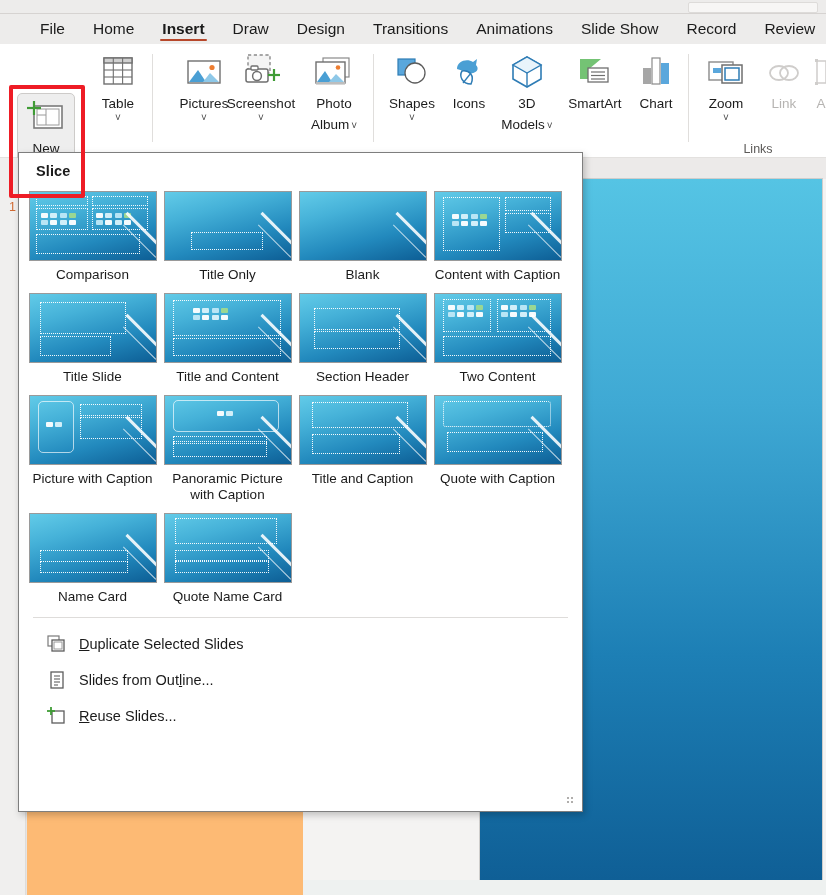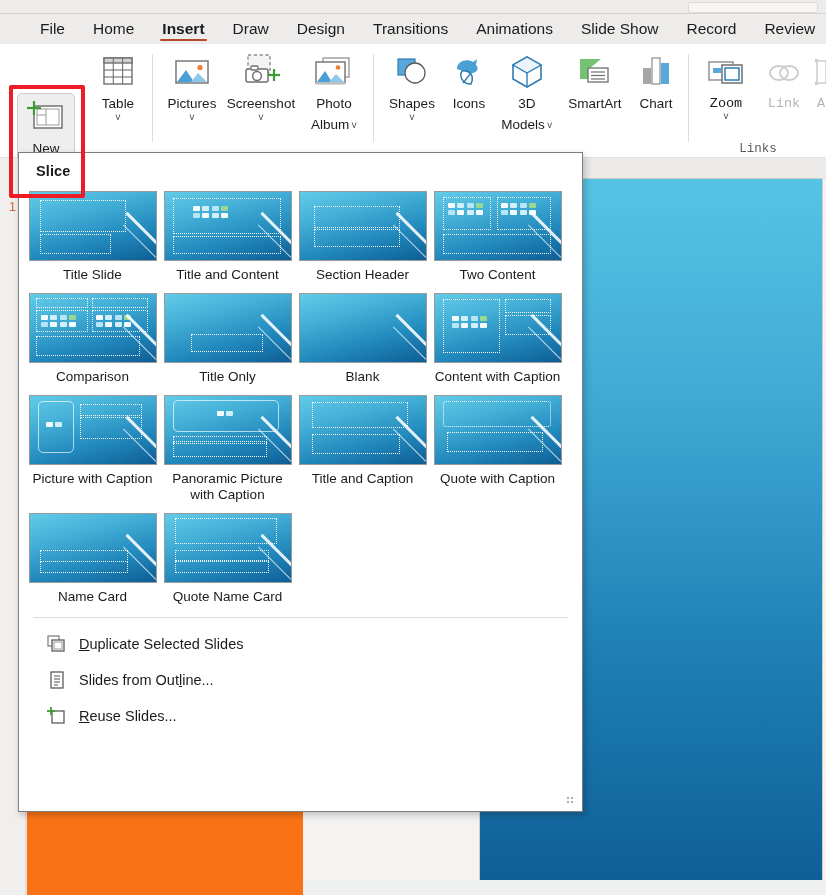--- a/index.html
+++ b/index.html
@@ -2,21 +2,21 @@
 <html><head>
 <meta charset="utf-8">
 <style>
   * { box-sizing: border-box; margin: 0; padding: 0; }
   html, body {
     width: 826px; height: 895px;
     font-family: "Liberation Sans", sans-serif;
     background: #ffffff;
     overflow: hidden;
   }
-  #app { position: relative; width: 826px; height: 895px; background: #f97316; }
+  #app { position: relative; width: 826px; height: 895px; background: #fdba74; }
 
   
   .titlestrip {
     position: absolute; left: 0; top: 0; width: 826px; height: 14px;
     background: #edeceb; border-bottom: 1px solid #d6d3d1;
   }
   .titlestrip .winchip {
     position: absolute; right: 8px; top: 2px; width: 130px; height: 11px;
     background: #f7f6f5; border: 1px solid #dddbd9; border-radius: 2px;
   }
@@ -209,21 +209,21 @@
           <line x1="3" y1="16" x2="31" y2="16" stroke="#6f6f6f" stroke-width="1.1"></line>
           <line x1="3" y1="23" x2="31" y2="23" stroke="#6f6f6f" stroke-width="1.1"></line>
         </svg>
       </div>
       <div class="lbl">Table</div>
       <span class="caret">˅</span>
     </div>
 
     <div class="rsep" style="left:152px;"></div>
 
-    <div class="rbtn" style="left:160px;text-align:center;">
+    <div class="rbtn" style="left:172px;text-align:center;">
       <div class="ico">
         <svg width="38" height="36" viewBox="0 0 38 36">
           <rect x="3" y="7" width="32" height="22" fill="#ffffff" stroke="#6f6f6f" stroke-width="1.4"></rect>
           <circle cx="27" cy="13.5" r="2.6" fill="#ed7d31"></circle>
           <path d="M4 28 L13 16 L21 28 Z" fill="#4a9fd4"></path>
           <path d="M18 28 L25 19 L34 28 Z" fill="#8ec8e8"></path>
         </svg>
       </div>
       <div class="lbl">Pictures</div>
       <span class="caret">˅</span>
@@ -318,21 +318,21 @@
           <rect x="5" y="14" width="8" height="16" fill="#a6a6a6"></rect>
           <rect x="14" y="4" width="8" height="26" fill="#ffffff" stroke="#8a8a8a" stroke-width="1.2"></rect>
           <rect x="23" y="9" width="8" height="21" fill="#5aa7dc"></rect>
         </svg>
       </div>
       <div class="lbl">Chart</div>
     </div>
 
     <div class="rsep" style="left:688px;"></div>
 
-    <div class="rgroup" style="left:690px;width:136px;font-family:Liberation Mono, monospace;">
+    <div class="rgroup" style="left:690px;width:136px;">
       <div class="rbtn" style="left:4px;">
         <div class="ico">
           <svg width="40" height="34" viewBox="0 0 40 34">
             <rect x="3" y="6" width="24" height="18" fill="#ffffff" stroke="#8a8a8a" stroke-width="1.4"></rect>
             <rect x="7" y="12" width="8" height="5" fill="#5aa7dc"></rect>
             <rect x="16" y="9" width="20" height="18" fill="#ffffff" stroke="#6f6f6f" stroke-width="1.5"></rect>
             <rect x="19" y="12" width="14" height="12" fill="#ffffff" stroke="#2e7cb5" stroke-width="1.5"></rect>
           </svg>
         </div>
         <div class="lbl">Zoom</div>
@@ -373,93 +373,20 @@
   </div>
 
   <div class="dropdown">
     <div class="dd-title">Slice</div>
 
     <div class="gallery">
 
       <div class="grow">
         <div class="gcell">
           <div class="thumb">
-            <div class="ph" style="left:10px;top:8px;right:30px;height:32px;"></div>
-            <div class="ph" style="left:10px;top:42px;right:45px;height:20px;"></div>
-            <div class="stripe s1"></div>
-              <div class="stripe s2"></div>
-          </div>
-          <div class="gcap">Title Slide</div>
-        </div>
-
-        <div class="gcell">
-          <div class="thumb">
-            <div class="ph" style="left:8px;top:6px;right:10px;height:36px;"></div>
-            <div class="icluster" style="left:28px;top:14px;">
-              <i></i>
-                <i class="c2"></i>
-                <i class="c3"></i>
-                <i class="grn"></i>
-              <i class="c3"></i>
-                <i></i>
-                <i class="c2"></i>
-                <i></i>
-            </div>
-            <div class="ph" style="left:8px;top:44px;right:10px;height:18px;"></div>
-            <div class="stripe s1"></div>
-              <div class="stripe s2"></div>
-          </div>
-          <div class="gcap">Title and Content</div>
-        </div>
-
-        <div class="gcell">
-          <div class="thumb">
-            <div class="ph" style="left:14px;top:14px;right:26px;height:22px;"></div>
-            <div class="ph" style="left:14px;top:37px;right:26px;height:18px;"></div>
-            <div class="stripe s1"></div>
-              <div class="stripe s2"></div>
-          </div>
-          <div class="gcap">Section Header</div>
-        </div>
-
-        <div class="gcell">
-          <div class="thumb">
-            <div class="ph" style="left:8px;top:5px;width:48px;height:33px;"></div>
-            <div class="ph" style="left:62px;top:5px;right:10px;height:33px;"></div>
-            <div class="icluster" style="left:13px;top:11px;">
-              <i></i>
-                <i class="c2"></i>
-                <i class="c3"></i>
-                <i class="grn"></i>
-              <i class="c3"></i>
-                <i></i>
-                <i class="c2"></i>
-                <i></i>
-            </div>
-            <div class="icluster" style="left:66px;top:11px;">
-              <i></i>
-                <i class="c2"></i>
-                <i class="c3"></i>
-                <i class="grn"></i>
-              <i class="c3"></i>
-                <i></i>
-                <i class="c2"></i>
-                <i></i>
-            </div>
-            <div class="ph" style="left:8px;top:42px;right:10px;height:20px;"></div>
-            <div class="stripe s1"></div>
-              <div class="stripe s2"></div>
-          </div>
-          <div class="gcap">Two Content</div>
-        </div>
-      </div>
-
-      <div class="grow">
-        <div class="gcell">
-          <div class="thumb">
             <div class="ph" style="left:6px;top:4px;width:52px;height:10px;"></div>
             <div class="ph" style="left:62px;top:4px;right:8px;height:10px;"></div>
             <div class="ph" style="left:6px;top:16px;width:52px;height:22px;"></div>
             <div class="ph" style="left:62px;top:16px;right:8px;height:22px;"></div>
             <div class="icluster" style="left:11px;top:21px;">
               <i></i>
                 <i class="c2"></i>
                 <i class="c3"></i>
                 <i class="grn"></i>
               <i class="c3"></i>
@@ -513,20 +440,93 @@
                 <i></i>
                 <i class="c2"></i>
                 <i></i>
             </div>
             <div class="ph" style="left:70px;top:5px;right:10px;height:14px;"></div>
             <div class="ph" style="left:70px;top:21px;right:10px;height:20px;"></div>
             <div class="stripe s1"></div>
               <div class="stripe s2"></div>
           </div>
           <div class="gcap">Content with Caption</div>
+        </div>
+      </div>
+
+      <div class="grow">
+        <div class="gcell">
+          <div class="thumb">
+            <div class="ph" style="left:10px;top:8px;right:30px;height:32px;"></div>
+            <div class="ph" style="left:10px;top:42px;right:45px;height:20px;"></div>
+            <div class="stripe s1"></div>
+              <div class="stripe s2"></div>
+          </div>
+          <div class="gcap">Title Slide</div>
+        </div>
+
+        <div class="gcell">
+          <div class="thumb">
+            <div class="ph" style="left:8px;top:6px;right:10px;height:36px;"></div>
+            <div class="icluster" style="left:28px;top:14px;">
+              <i></i>
+                <i class="c2"></i>
+                <i class="c3"></i>
+                <i class="grn"></i>
+              <i class="c3"></i>
+                <i></i>
+                <i class="c2"></i>
+                <i></i>
+            </div>
+            <div class="ph" style="left:8px;top:44px;right:10px;height:18px;"></div>
+            <div class="stripe s1"></div>
+              <div class="stripe s2"></div>
+          </div>
+          <div class="gcap">Title and Content</div>
+        </div>
+
+        <div class="gcell">
+          <div class="thumb">
+            <div class="ph" style="left:14px;top:14px;right:26px;height:22px;"></div>
+            <div class="ph" style="left:14px;top:37px;right:26px;height:18px;"></div>
+            <div class="stripe s1"></div>
+              <div class="stripe s2"></div>
+          </div>
+          <div class="gcap">Section Header</div>
+        </div>
+
+        <div class="gcell">
+          <div class="thumb">
+            <div class="ph" style="left:8px;top:5px;width:48px;height:33px;"></div>
+            <div class="ph" style="left:62px;top:5px;right:10px;height:33px;"></div>
+            <div class="icluster" style="left:13px;top:11px;">
+              <i></i>
+                <i class="c2"></i>
+                <i class="c3"></i>
+                <i class="grn"></i>
+              <i class="c3"></i>
+                <i></i>
+                <i class="c2"></i>
+                <i></i>
+            </div>
+            <div class="icluster" style="left:66px;top:11px;">
+              <i></i>
+                <i class="c2"></i>
+                <i class="c3"></i>
+                <i class="grn"></i>
+              <i class="c3"></i>
+                <i></i>
+                <i class="c2"></i>
+                <i></i>
+            </div>
+            <div class="ph" style="left:8px;top:42px;right:10px;height:20px;"></div>
+            <div class="stripe s1"></div>
+              <div class="stripe s2"></div>
+          </div>
+          <div class="gcap">Two Content</div>
         </div>
       </div>
 
       <div class="grow">
         <div class="gcell">
           <div class="thumb">
             <div class="ph solidedge" style="left:8px;top:5px;width:36px;height:52px;border-radius:5px;"></div>
             <div class="icluster" style="left:16px;top:26px;grid-template-columns:repeat(2,8px);">
               <i></i>
                 <i class="c2"></i>

